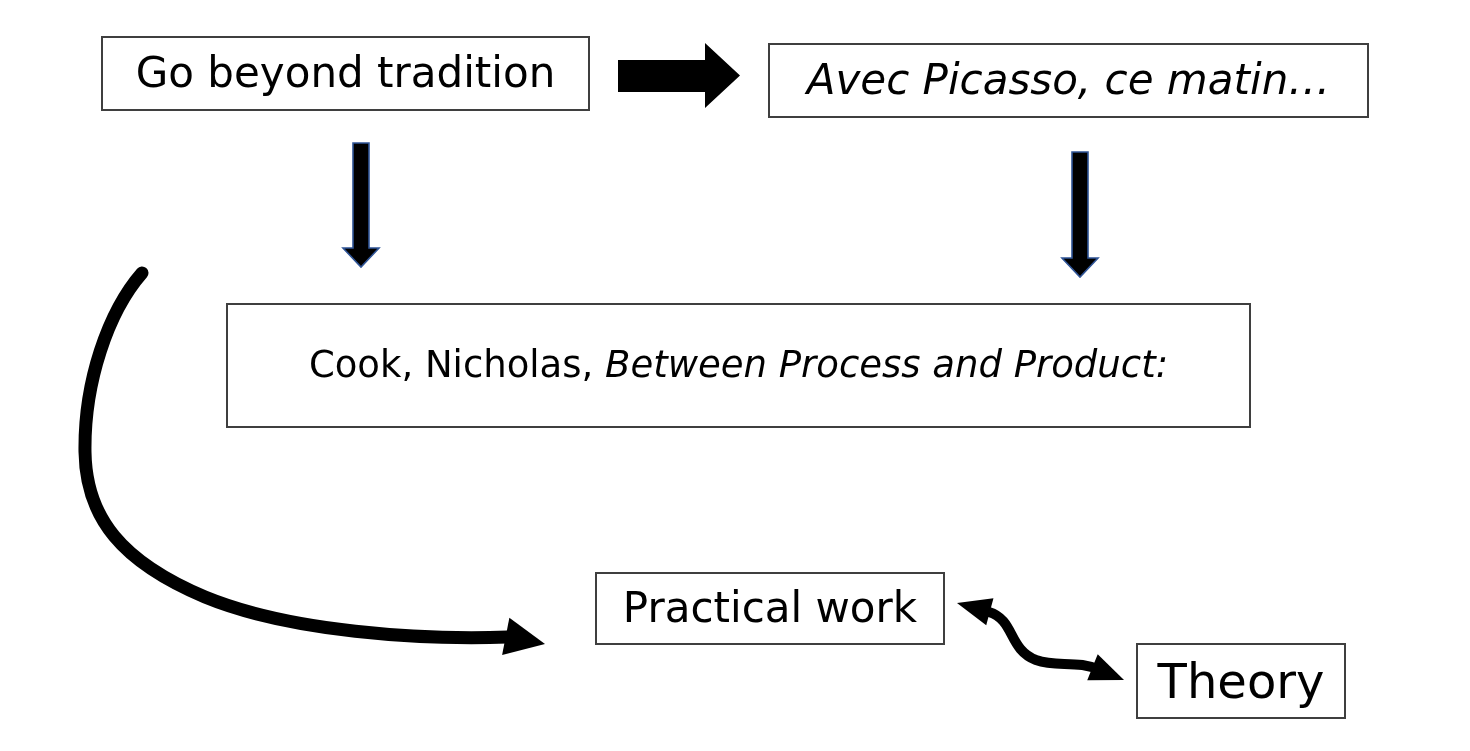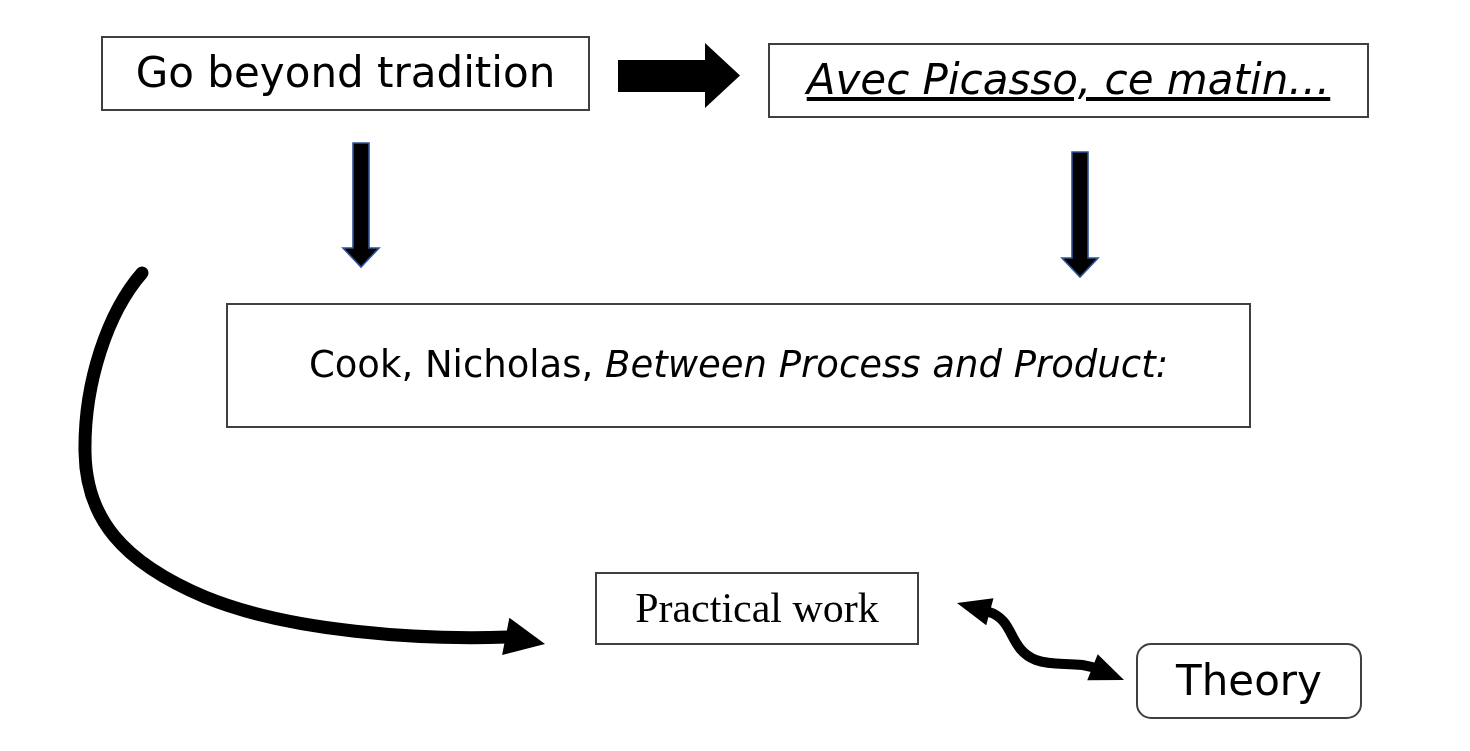--- a/index.html
+++ b/index.html
@@ -29,24 +29,24 @@
     background: #ffffff;
     border: 2px solid #3f3f3f;
     display: flex;
     align-items: center;
     justify-content: center;
     text-align: center;
     line-height: 1.25;
     white-space: nowrap;
   }
   .box-go-beyond   { left: 101px; top: 36px;  width: 489px;  height: 75px;  font-size: 42px; }
-  .box-avec        { left: 768px; top: 43px;  width: 601px;  height: 75px;  font-size: 42px; font-style: italic; text-decoration: underline; }
+  .box-avec        { left: 768px; top: 43px;  width: 601px;  height: 75px;  font-size: 42px; font-style: italic; }
   .box-cook        { left: 226px; top: 303px; width: 1025px; height: 125px; font-size: 37px; white-space: normal; text-align: right; }
-  .box-practical   { left: 595px; top: 572px; width: 324px;  height: 73px;  font-size: 42px; font-family: Liberation Serif, serif; }
-  .box-theory      { left: 1136px; top: 643px; width: 226px; height: 76px;  font-size: 42px; border-radius: 15px; }
+  .box-practical   { left: 595px; top: 572px; width: 350px;  height: 73px;  font-size: 42px; }
+  .box-theory      { left: 1136px; top: 643px; width: 210px; height: 76px;  font-size: 48px; }
   .italic { font-style: italic; }
   .curve-stroke {
     fill: none;
     stroke-width: 13px;
     stroke-linecap: round;
   }
   .squiggle-stroke {
     fill: none;
     stroke-width: 10px;
     stroke-linecap: butt;

